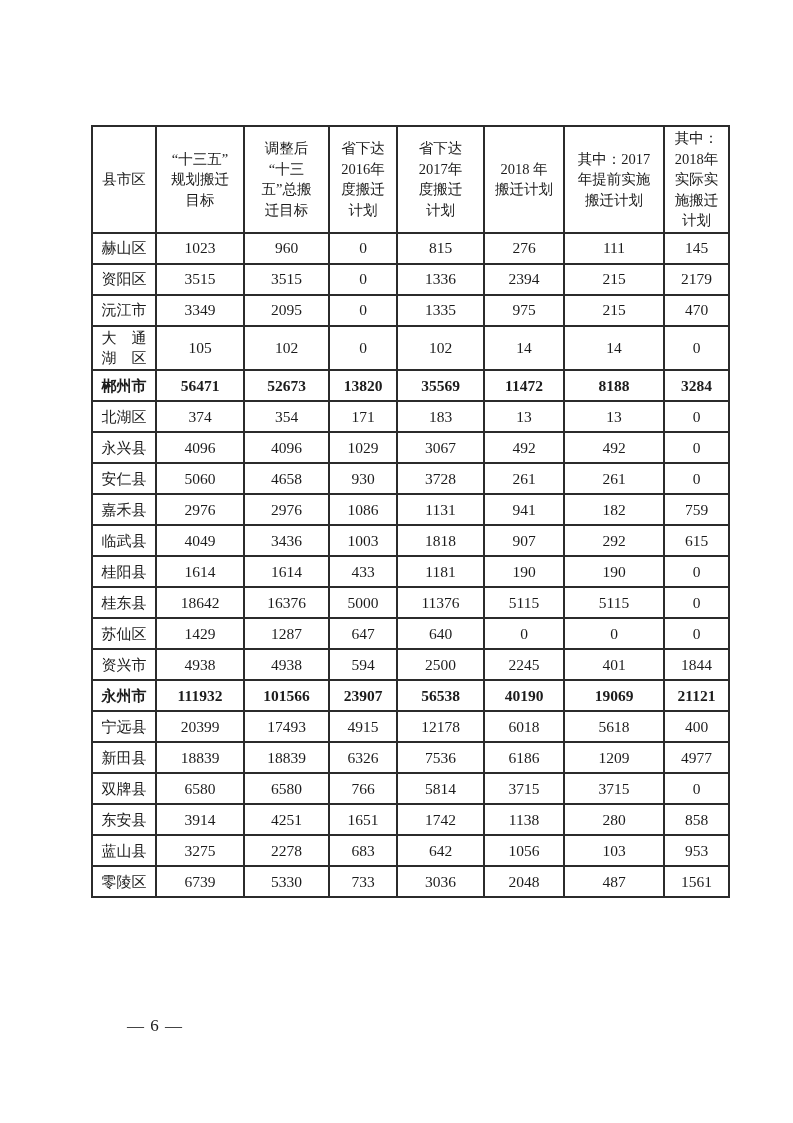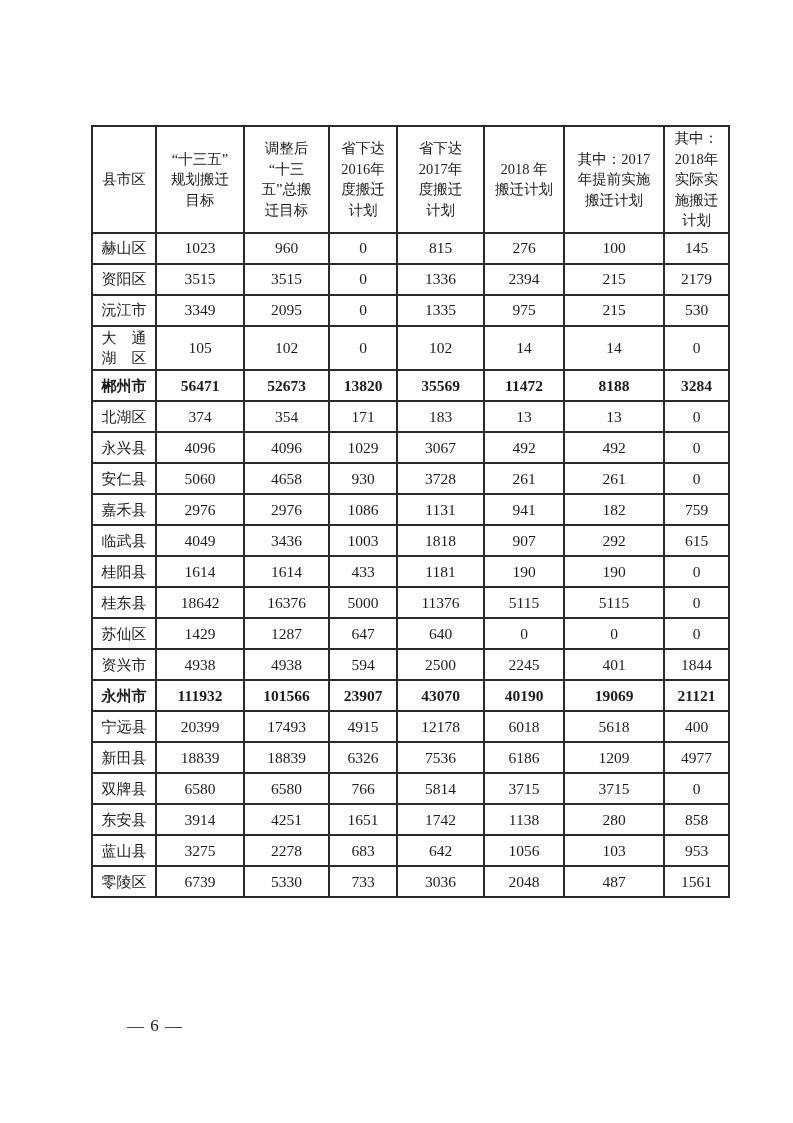--- a/index.html
+++ b/index.html
@@ -101,42 +101,42 @@
         </tr>
     </thead>
     <tbody id="table-body">
         <tr>
           <td class="region">赫山区</td>
           <td>1023</td>
           <td>960</td>
           <td>0</td>
           <td>815</td>
           <td>276</td>
-          <td>100</td>
+          <td>111</td>
           <td>145</td>
         </tr>
         <tr>
           <td class="region">资阳区</td>
           <td>3515</td>
           <td>3515</td>
           <td>0</td>
           <td>1336</td>
           <td>2394</td>
           <td>215</td>
           <td>2179</td>
         </tr>
         <tr>
           <td class="region">沅江市</td>
           <td>3349</td>
           <td>2095</td>
           <td>0</td>
           <td>1335</td>
           <td>975</td>
           <td>215</td>
-          <td>530</td>
+          <td>470</td>
         </tr>
         <tr class="tall">
           <td class="region">大　通
 湖　区</td>
           <td>105</td>
           <td>102</td>
           <td>0</td>
           <td>102</td>
           <td>14</td>
           <td>14</td>
@@ -240,21 +240,21 @@
           <td>2500</td>
           <td>2245</td>
           <td>401</td>
           <td>1844</td>
         </tr>
         <tr class="bold">
           <td class="region">永州市</td>
           <td>111932</td>
           <td>101566</td>
           <td>23907</td>
-          <td>43070</td>
+          <td>56538</td>
           <td>40190</td>
           <td>19069</td>
           <td>21121</td>
         </tr>
         <tr>
           <td class="region">宁远县</td>
           <td>20399</td>
           <td>17493</td>
           <td>4915</td>
           <td>12178</td>

